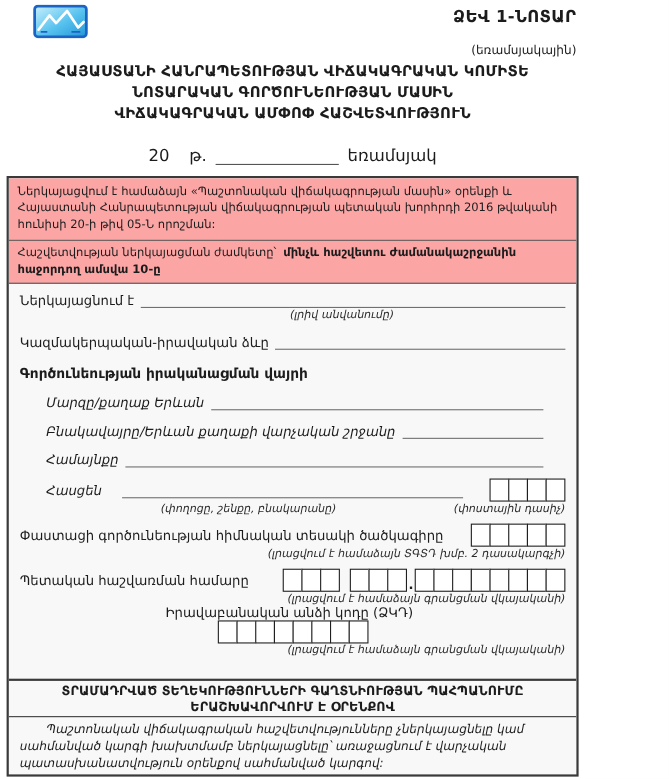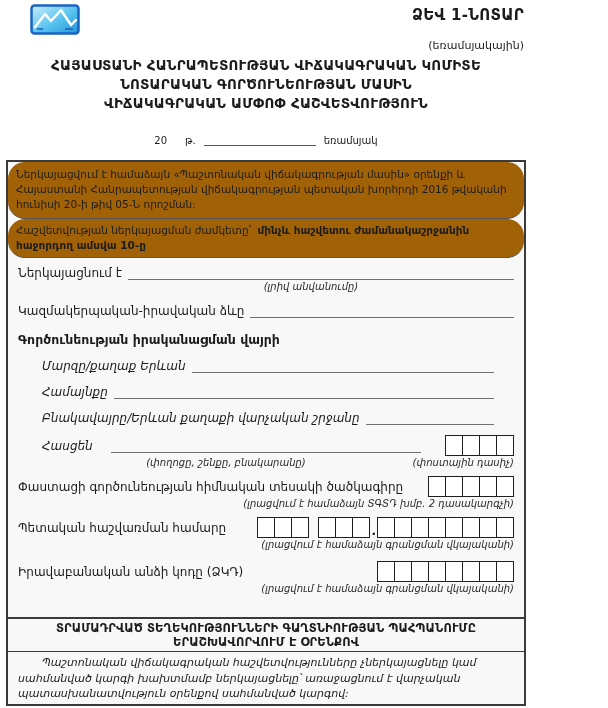--- a/index.html
+++ b/index.html
@@ -5,28 +5,28 @@
   html,body{margin:0;padding:0;}
   body{width:608px;height:708px;background:#ffffff;font-family:"DejaVu Sans",sans-serif;color:#1c1c1c;}
   .page{position:relative;width:532px;height:708px;background:#fff;overflow:hidden;}
 
   
   .logo{position:absolute;left:30px;top:4px;width:50px;height:31px;}
   .form-code-block{position:absolute;right:8px;top:6px;text-align:right;}
   .form-code{font-size:15px;font-weight:700;letter-spacing:.3px;}
   .form-period{font-size:11px;margin-top:15px;}
   .titles{position:absolute;left:0;right:0;top:56px;text-align:center;font-weight:700;font-size:13.5px;line-height:19px;letter-spacing:.2px;}
-  .period-row{position:absolute;left:0;right:0;top:132px;display:flex;justify-content:center;align-items:flex-end;font-size:10px;}
+  .period-row{position:absolute;left:0;right:0;top:132px;display:flex;justify-content:center;align-items:flex-end;font-size:15px;}
   .year-gap{display:inline-block;width:16px;}
   .period-line{display:inline-block;width:112px;border-bottom:1px solid #555;height:13px;margin:0 8px;}
   .year-suffix{margin-left:2px;}
 
   
   .main-box{position:absolute;left:6px;right:6px;top:160px;bottom:2px;border:2px solid #3a3a3a;background:#f8f8f8;display:flex;flex-direction:column;overflow:hidden;}
-  .gray-box{background:#a16207;border-bottom:1px solid #555;padding:5px 8px;font-size:10.5px;line-height:1.45;border-radius:17px;}
+  .gray-box{background:#fca5a5;border-bottom:1px solid #555;padding:5px 8px;font-size:10.5px;line-height:1.45;}
   .gray-box.deadline{padding:4px 8px;}
   .gray-box b{margin-left:3px;}
 
   .form-body{flex:1;padding:8px 10px 0 10px;font-size:12px;overflow:hidden;}
   .frow{display:flex;align-items:flex-start;margin-top:12px;}
   .frow.cellsrow{align-items:center;}
   .frow:first-child{margin-top:0;}
   .lbl{white-space:nowrap;padding-right:6px;}
   .it{font-style:italic;}
   .ind{margin-left:24px;}
@@ -117,26 +117,26 @@
       </div>
 
       <div class="heading">Գործունեության իրականացման վայրի</div>
 
       <div class="frow ind">
         <span class="lbl it">Մարզը/քաղաք Երևան</span>
         <span class="fill-line short"></span>
       </div>
 
       <div class="frow ind">
+        <span class="lbl it">Բնակավայրը/Երևան քաղաքի վարչական շրջանը</span>
+        <span class="fill-line short"></span>
+      </div>
+
+      <div class="frow ind">
         <span class="lbl it">Համայնքը</span>
-        <span class="fill-line short"></span>
-      </div>
-
-      <div class="frow ind">
-        <span class="lbl it">Բնակավայրը/Երևան քաղաքի վարչական շրջանը</span>
         <span class="fill-line short"></span>
       </div>
 
       <div class="frow ind cellsrow" style="margin-top:10px;gap:12px;">
         <span class="lbl it">Հասցեն</span>
         <span class="fill-line"></span>
         <span class="cells postal-cells">
             <span class="cell"></span>
             <span class="cell"></span>
             <span class="cell"></span>
@@ -184,21 +184,21 @@
               <span class="cell"></span>
               <span class="cell"></span>
               <span class="cell"></span>
               <span class="cell"></span>
               <span class="cell"></span>
             </span>
         </span>
       </div>
       <div class="note-r">(լրացվում է համաձայն գրանցման վկայականի)</div>
 
-      <div class="frow cellsrow" style="margin-top:11px;">
+      <div class="frow cellsrow" style="margin-top:0;flex-direction:column;">
         <span class="lbl">Իրավաբանական անձի կոդը (ՁԿԴ)</span>
         <span class="spacer"></span>
         <span class="cells">
             <span class="cell"></span>
             <span class="cell"></span>
             <span class="cell"></span>
             <span class="cell"></span>
             <span class="cell"></span>
             <span class="cell"></span>
             <span class="cell"></span>

